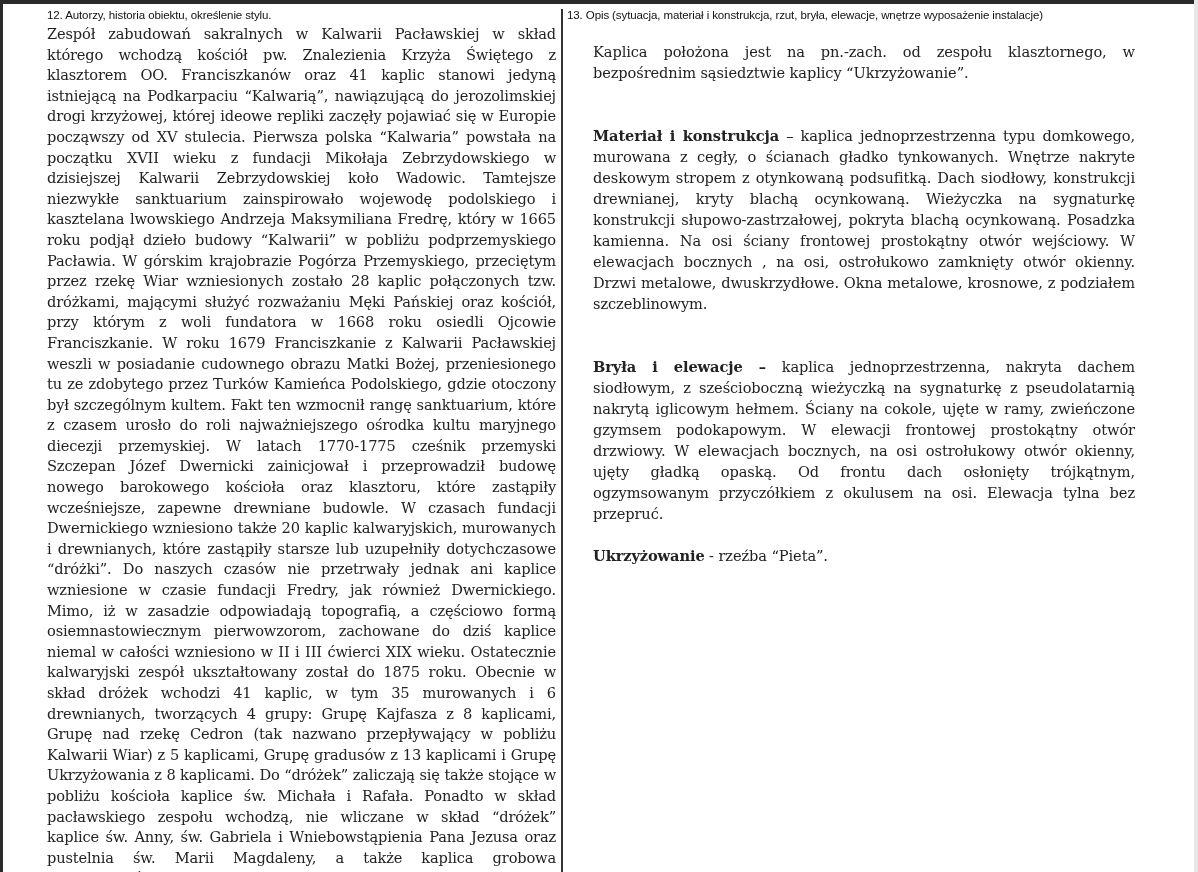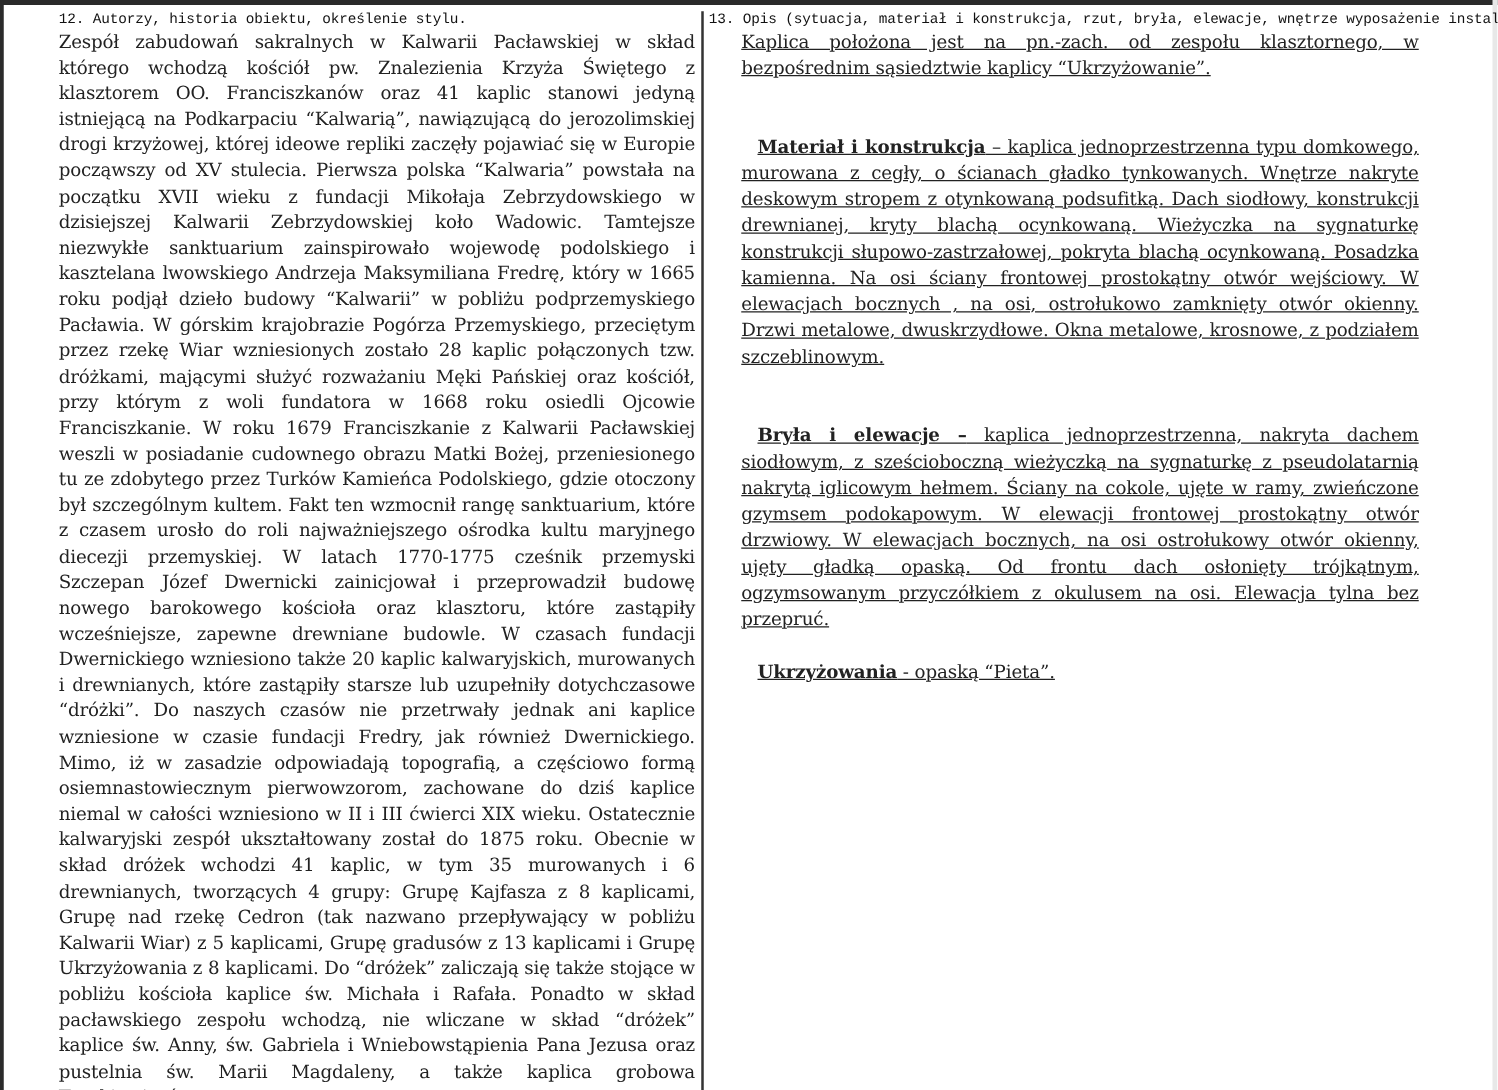--- a/index.html
+++ b/index.html
@@ -8,42 +8,41 @@
     background: #ffffff; position: relative;
     font-family: "DejaVu Serif", serif; color: #222;
   }
   .top-border { position: absolute; left: 0; top: 0; width: 1198px; height: 4px; background: #2a2a2a; }
   .left-border { position: absolute; left: 0; top: 0; width: 3px; height: 872px; background: #2a2a2a; }
   .divider { position: absolute; left: 561px; top: 9px; width: 2px; height: 863px; background: #333; }
   .right-edge { position: absolute; left: 1194px; top: 0; width: 4px; height: 872px; background: #e8e8e8; }
 
   .heading {
     position: absolute; top: 9px;
-    font-family: Liberation Mono, monospace; font-size: 11.5px; color: #111;
+    font-family: Liberation Sans, sans-serif; font-size: 11.5px; color: #111;
     letter-spacing: -0.1px; white-space: nowrap;
   }
   #h12 { left: 47px; }
   #h13 { left: 567px; }
 
   .col-left {
     position: absolute; left: 47px; top: 24px; width: 509px;
     font-size: 14.6px; line-height: 20.6px; text-align: justify;
     letter-spacing: -0.15px;
   }
   .col-left p { margin: 0; }
 
   .col-right {
-    position: absolute; left: 593px; top: 23px; width: 542px;
+    position: absolute; left: 593px; top: 41px; width: 542px;
     font-size: 14.6px; line-height: 21px; text-align: justify;
     letter-spacing: -0.1px;
-    text-decoration: underline;
   }
   .col-right p { margin: 0 0 21px 0; }
   .col-right p.gap2 { margin-bottom: 42px; }
-  b { font-weight: bold; margin-left: 13px; }
+  b { font-weight: bold; }
 </style>
 </head>
 <body>
 
 <div class="top-border"></div>
 <div class="left-border"></div>
 <div class="divider"></div>
 <div class="right-edge"></div>
 
 <div id="h12" class="heading">12. Autorzy, historia obiektu, określenie stylu.</div>
@@ -51,14 +50,14 @@
 
 <div class="col-left">
   <p>Zespół zabudowań sakralnych w Kalwarii Pacławskiej w skład którego wchodzą kościół pw. Znalezienia Krzyża Świętego z klasztorem OO. Franciszkanów oraz 41 kaplic stanowi jedyną istniejącą na Podkarpaciu “Kalwarią”, nawiązującą do jerozolimskiej drogi krzyżowej, której ideowe repliki zaczęły pojawiać się w Europie począwszy od XV stulecia. Pierwsza polska “Kalwaria” powstała na początku XVII wieku z fundacji Mikołaja Zebrzydowskiego w dzisiejszej Kalwarii Zebrzydowskiej koło Wadowic. Tamtejsze niezwykłe sanktuarium zainspirowało wojewodę podolskiego i kasztelana lwowskiego Andrzeja Maksymiliana Fredrę, który w 1665 roku podjął dzieło budowy “Kalwarii” w pobliżu podprzemyskiego Pacławia. W górskim krajobrazie Pogórza Przemyskiego, przeciętym przez rzekę Wiar wzniesionych zostało 28 kaplic połączonych tzw. dróżkami, mającymi służyć rozważaniu Męki Pańskiej oraz kościół, przy którym z woli fundatora w 1668 roku osiedli Ojcowie Franciszkanie. W roku 1679 Franciszkanie z Kalwarii Pacławskiej weszli w posiadanie cudownego obrazu Matki Bożej, przeniesionego tu ze zdobytego przez Turków Kamieńca Podolskiego, gdzie otoczony był szczególnym kultem. Fakt ten wzmocnił rangę sanktuarium, które z czasem urosło do roli najważniejszego ośrodka kultu maryjnego diecezji przemyskiej. W latach 1770-1775 cześnik przemyski Szczepan Józef Dwernicki zainicjował i przeprowadził budowę nowego barokowego kościoła oraz klasztoru, które zastąpiły wcześniejsze, zapewne drewniane budowle. W czasach fundacji Dwernickiego wzniesiono także 20 kaplic kalwaryjskich, murowanych i drewnianych, które zastąpiły starsze lub uzupełniły dotychczasowe “dróżki”. Do naszych czasów nie przetrwały jednak ani kaplice wzniesione w czasie fundacji Fredry, jak również Dwernickiego. Mimo, iż w zasadzie odpowiadają topografią, a częściowo formą osiemnastowiecznym pierwowzorom, zachowane do dziś kaplice niemal w całości wzniesiono w II i III ćwierci XIX wieku. Ostatecznie kalwaryjski zespół ukształtowany został do 1875 roku.  Obecnie w skład dróżek wchodzi 41 kaplic, w tym 35 murowanych i 6 drewnianych, tworzących 4 grupy: Grupę Kajfasza z 8 kaplicami, Grupę nad rzekę Cedron (tak nazwano przepływający w pobliżu Kalwarii Wiar) z 5 kaplicami, Grupę gradusów z 13 kaplicami i Grupę Ukrzyżowania z 8 kaplicami. Do “dróżek” zaliczają się także stojące w pobliżu kościoła kaplice św. Michała i Rafała. Ponadto w skład pacławskiego zespołu wchodzą, nie wliczane w skład “dróżek” kaplice św. Anny, św. Gabriela i Wniebowstąpienia Pana Jezusa oraz pustelnia św. Marii Magdaleny, a także kaplica grobowa Tyszkiewiczów.</p>
 
 </div>
 
 <div class="col-right">
   <p class="gap2">Kaplica położona jest na pn.-zach. od zespołu klasztornego, w bezpośrednim sąsiedztwie kaplicy “Ukrzyżowanie”.</p>
   <p class="gap2"><b>Materiał i konstrukcja</b><span> – kaplica jednoprzestrzenna typu domkowego, murowana z cegły, o ścianach gładko tynkowanych. Wnętrze nakryte deskowym stropem z otynkowaną podsufitką. Dach siodłowy, konstrukcji drewnianej, kryty blachą ocynkowaną. Wieżyczka na sygnaturkę konstrukcji słupowo-zastrzałowej, pokryta blachą ocynkowaną. Posadzka kamienna. Na osi ściany frontowej prostokątny otwór wejściowy. W elewacjach bocznych , na osi, ostrołukowo zamknięty otwór okienny. Drzwi metalowe, dwuskrzydłowe. Okna metalowe, krosnowe, z podziałem szczeblinowym.</span></p>
   <p><b>Bryła i elewacje –</b><span> kaplica jednoprzestrzenna, nakryta dachem siodłowym, z sześcioboczną wieżyczką na sygnaturkę z pseudolatarnią nakrytą iglicowym hełmem. Ściany na cokole, ujęte w ramy, zwieńczone gzymsem podokapowym. W elewacji frontowej prostokątny otwór drzwiowy. W elewacjach bocznych, na osi ostrołukowy otwór okienny, ujęty gładką opaską. Od frontu dach osłonięty trójkątnym, ogzymsowanym przyczółkiem z okulusem na osi. Elewacja tylna bez przepruć.</span></p>
-  <p><b>Ukrzyżowania</b><span> - opaską “Pieta”.</span></p>
+  <p><b>Ukrzyżowanie</b><span> - rzeźba “Pieta”.</span></p>
 </div>
 
 </body></html>

